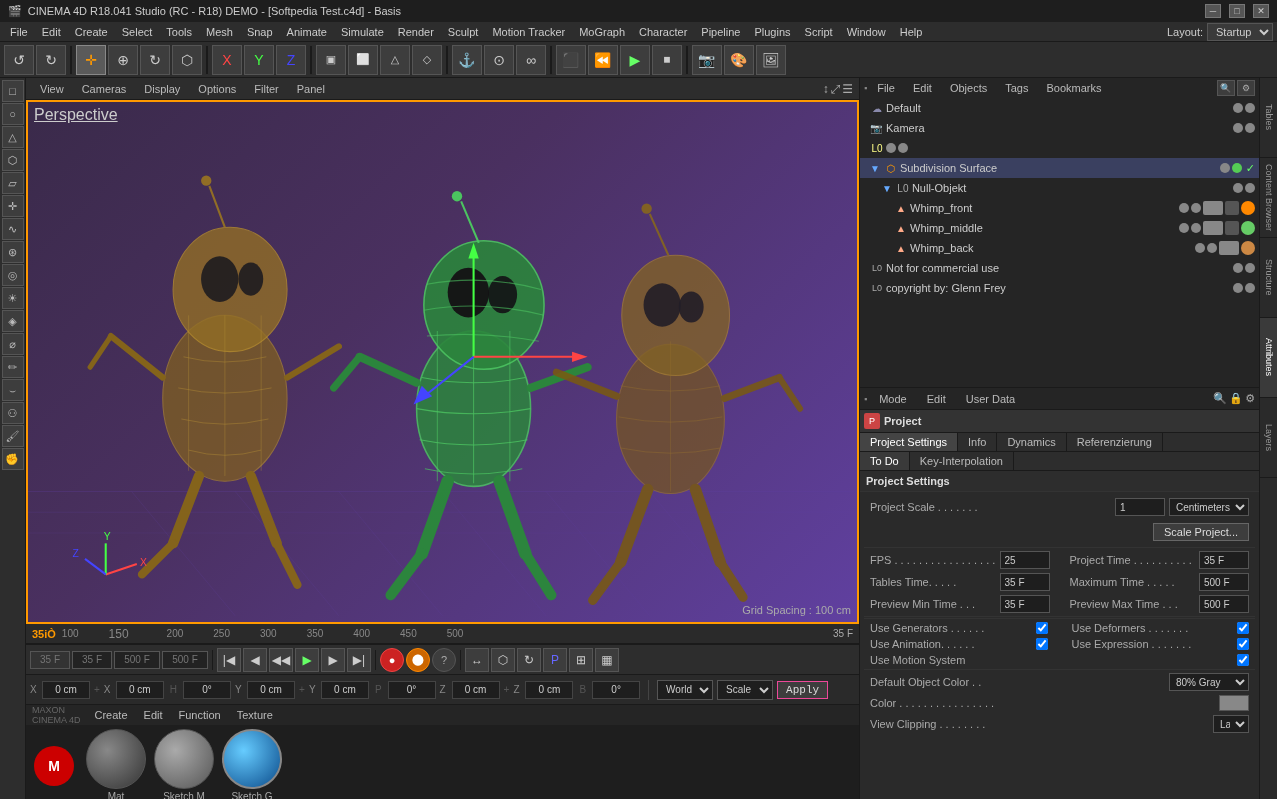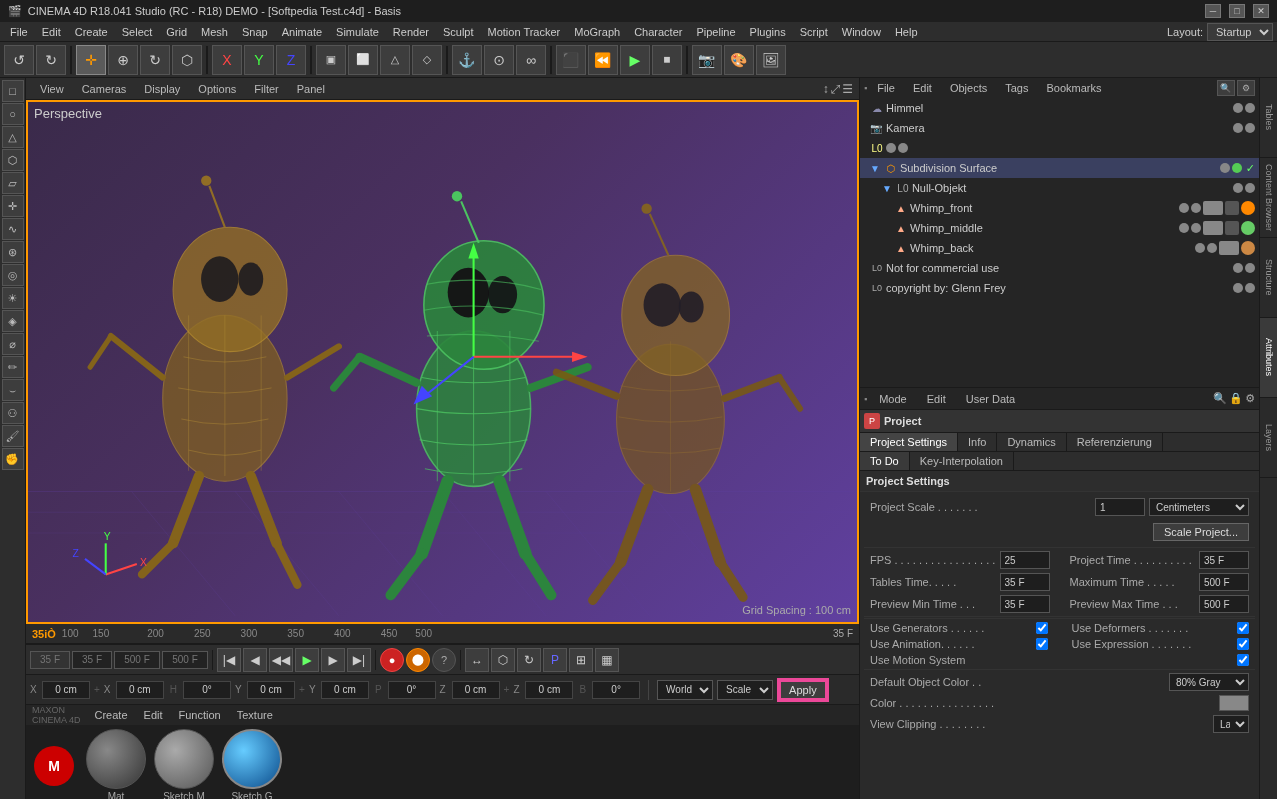--- a/index.html
+++ b/index.html
@@ -29,21 +29,21 @@
     
     #left-tools { width: 26px; background: #2d2d2d; display: flex; flex-direction: column; align-items: center; padding: 2px 0; gap: 1px; border-right: 1px solid #1a1a1a; flex-shrink: 0; }
     .left-tool-btn { width: 22px; height: 22px; background: #3d3d3d; border: 1px solid #555; display: flex; align-items: center; justify-content: center; cursor: pointer; color: #bbb; font-size: 11px; }
 
     
     #viewport-area { flex: 1; display: flex; flex-direction: column; min-width: 0; }
     #viewport-top { height: 22px; background: #2d2d2d; display: flex; align-items: center; padding: 0 6px; gap: 2px; border-bottom: 1px solid #1a1a1a; }
     #viewport-tabs { display: flex; gap: 2px; font-size: 11px; color: #bbb; }
     .vtab { padding: 2px 8px; cursor: pointer; }
     #viewport-canvas { flex: 1; background: linear-gradient(135deg, #3a2a4a 0%, #4a3060 40%, #6040a0 100%); position: relative; overflow: hidden; border: 2px solid #f90; }
-    #viewport-label { position: absolute; top: 4px; left: 6px; color: #ccc; font-size: 13px; }
+    #viewport-label { position: absolute; top: 4px; left: 6px; color: #ccc; font-size: 16px; text-decoration: underline; }
     #grid-label { position: absolute; bottom: 6px; right: 6px; color: #aaa; font-size: 11px; }
     #timeline-ruler { height: 20px; background: #2a2a2a; display: flex; align-items: center; padding: 0 6px; font-size: 10px; color: #888; border-bottom: 1px solid #1a1a1a; position: relative; }
     #timeline-controls { height: 30px; background: #2d2d2d; display: flex; align-items: center; padding: 0 4px; gap: 2px; border-top: 1px solid #1a1a1a; }
     .tl-ctrl-btn { width: 24px; height: 24px; background: #3d3d3d; border: 1px solid #555; display: flex; align-items: center; justify-content: center; cursor: pointer; color: #ccc; font-size: 12px; }
     .tl-input { width: 50px; height: 18px; background: #222; border: 1px solid #555; color: #ccc; font-size: 10px; text-align: center; }
     .tl-sep { width: 1px; height: 20px; background: #1a1a1a; margin: 0 2px; }
     .tl-icon-btn { width: 24px; height: 24px; background: #3d3d3d; border: 1px solid #555; display: flex; align-items: center; justify-content: center; cursor: pointer; color: #ccc; font-size: 11px; border-radius: 12px; }
 
     
     #material-area { height: 95px; background: #1e1e1e; display: flex; flex-direction: column; border-top: 1px solid #1a1a1a; }
@@ -109,21 +109,21 @@
     .rstrip-tab { width: 18px; height: 80px; display: flex; align-items: center; justify-content: center; cursor: pointer; color: #999; font-size: 9px; writing-mode: vertical-rl; text-orientation: mixed; background: #2a2a2a; border-bottom: 1px solid #1a1a1a; }
 
     
     #coord-bar { height: 30px; background: #2a2a2a; display: flex; align-items: center; padding: 0 4px; gap: 4px; border-top: 1px solid #1a1a1a; font-size: 10px; color: #aaa; }
     .coord-group { display: flex; align-items: center; gap: 2px; }
     .coord-label { color: #888; width: 10px; }
     .coord-input { width: 48px; height: 18px; background: #1e1e1e; border: 1px solid #444; color: #ccc; font-size: 10px; text-align: center; }
     .coord-sep { width: 1px; height: 20px; background: #444; margin: 0 4px; }
     #world-dropdown { background: #1e1e1e; border: 1px solid #555; color: #ccc; font-size: 10px; height: 20px; padding: 0 4px; }
     #scale-dropdown { background: #1e1e1e; border: 1px solid #555; color: #ccc; font-size: 10px; height: 20px; padding: 0 4px; }
-    #apply-btn { background: #3d3d3d; border: 4px solid #ec4899; color: #ddd; font-size: 11px; padding: 2px 8px; cursor: pointer; }
+    #apply-btn { background: #3d3d3d; border: 1px solid #ec4899; color: #ddd; font-size: 11px; padding: 2px 8px; cursor: pointer; font-family: Liberation Mono, monospace; }
   </style>
 </head>
 <body>
 
 <div id="titlebar">
   <div id="titlebar-left">
     <span>🎬</span>
     <span>CINEMA 4D R18.041 Studio (RC - R18) DEMO - [Softpedia Test.c4d] - Basis</span>
   </div>
   <div id="titlebar-right">
@@ -131,21 +131,21 @@
     <div class="titlebar-btn">□</div>
     <div class="titlebar-btn">✕</div>
   </div>
 </div>
 
 <div id="menubar">
   <span class="menu-item">File</span>
   <span class="menu-item">Edit</span>
   <span class="menu-item">Create</span>
   <span class="menu-item">Select</span>
-  <span class="menu-item">Grid</span>
+  <span class="menu-item">Tools</span>
   <span class="menu-item">Mesh</span>
   <span class="menu-item">Snap</span>
   <span class="menu-item">Animate</span>
   <span class="menu-item">Simulate</span>
   <span class="menu-item">Render</span>
   <span class="menu-item">Sculpt</span>
   <span class="menu-item">Motion Tracker</span>
   <span class="menu-item">MoGraph</span>
   <span class="menu-item">Character</span>
   <span class="menu-item">Pipeline</span>
@@ -356,28 +356,28 @@
           <line x1="430" y1="240" x2="380" y2="280" stroke="#44f" stroke-width="2"></line>
           <polygon points="372,286 380,268 390,278" fill="#44f"></polygon>
         </g>
       </svg>
       <span id="grid-label">Grid Spacing : 100 cm</span>
     </div>
 
     <div id="timeline-ruler">
       <span style="margin-right:6px; color:#f90; font-weight:bold; font-size:11px;">35iÒ</span>
       <span style="color:#888; font-size:10px;">100</span>
-      <span style="color:#888; font-size:10px; margin-left:14px;">150</span>
+      <span style="color:#888; font-size:12px; margin-left:30px;">150</span>
       <span style="color:#888; font-size:10px; margin-left:38px;">200</span>
       <span style="color:#888; font-size:10px; margin-left:30px;">250</span>
       <span style="color:#888; font-size:10px; margin-left:30px;">300</span>
       <span style="color:#888; font-size:10px; margin-left:30px;">350</span>
       <span style="color:#888; font-size:10px; margin-left:30px;">400</span>
       <span style="color:#888; font-size:10px; margin-left:30px;">450</span>
-      <span style="color:#888; font-size:10px; margin-left:18px;">500</span>
+      <span style="color:#888; font-size:10px; margin-left:30px;">500</span>
       <span style="margin-left:auto; color:#aaa; font-size:10px;">35 F</span>
     </div>
 
     <div id="timeline-controls">
 
       <input class="tl-input" value="" style="background: rgb(51, 51, 51); color: rgb(255, 153, 0); width: 40px;" placeholder="35 F">
       <input class="tl-input" value="" style="width: 40px;" placeholder="35 F">
       <input class="tl-input" value="" style="width: 46px;" placeholder="500 F">
       <input class="tl-input" value="" style="width: 46px;" placeholder="500 F">
       <div class="tl-sep"></div>
@@ -483,21 +483,21 @@
           <div class="obj-icon-btn">🔍</div>
           <div class="obj-icon-btn">⚙</div>
         </div>
       </div>
 
       <div id="objects-list">
 
         <div class="obj-row">
           <span class="obj-indent" style="width:4px;"></span>
           <span class="obj-icon" style="color:#88a;">☁</span>
-          <span class="obj-name">Himmel</span>
+          <span class="obj-name">Default</span>
           <div class="obj-vis-icons">
             <div class="vis-dot gray"></div>
             <div class="vis-dot gray"></div>
           </div>
         </div>
 
         <div class="obj-row">
           <span class="obj-indent" style="width:4px;"></span>
           <span class="obj-icon" style="color:#8af;">📷</span>
           <span class="obj-name">Kamera</span>
@@ -630,21 +630,21 @@
         <div class="attr-subtab">Key-Interpolation</div>
       </div>
 
       <div id="attr-section-title">Project Settings</div>
 
       <div id="attr-body">
 
         <div class="attr-row">
           <span class="attr-label">Project Scale . . . . . . .</span>
           <input class="attr-input attr-input-sm" value="1" style="">
-          <select class="attr-select" style="width:100px;">
+          <select class="attr-select" style="width:80px;">
             <option>Centimeters</option>
           </select>
         </div>
 
         <div class="attr-row">
           <span style="flex:1;"></span>
           <button class="scale-project-btn">Scale Project...</button>
         </div>
         <div class="attr-row-divider"></div>
 

